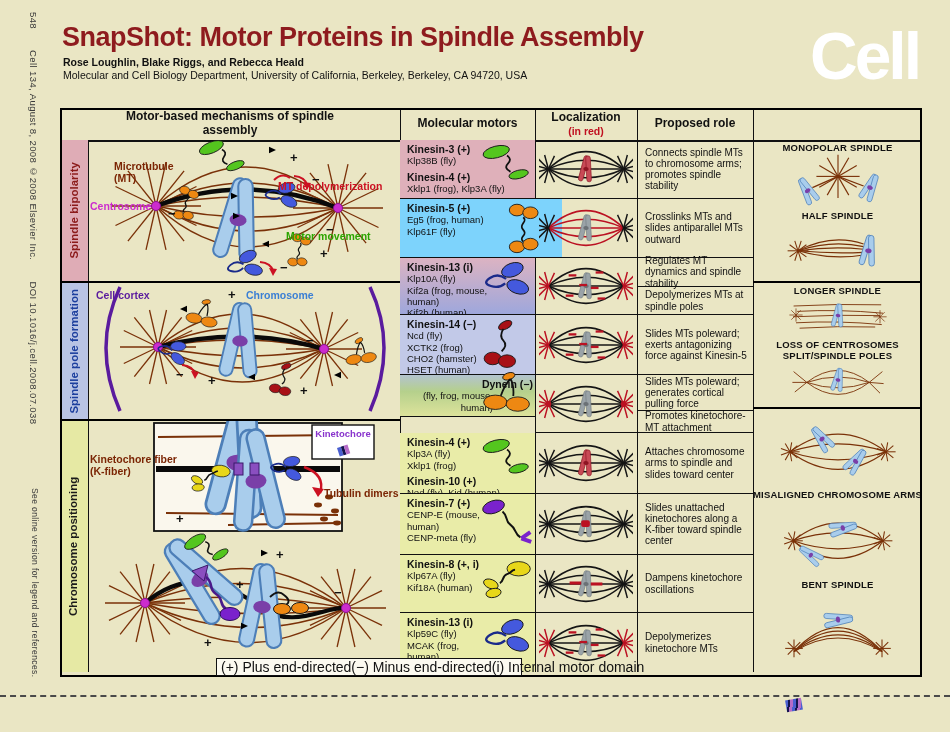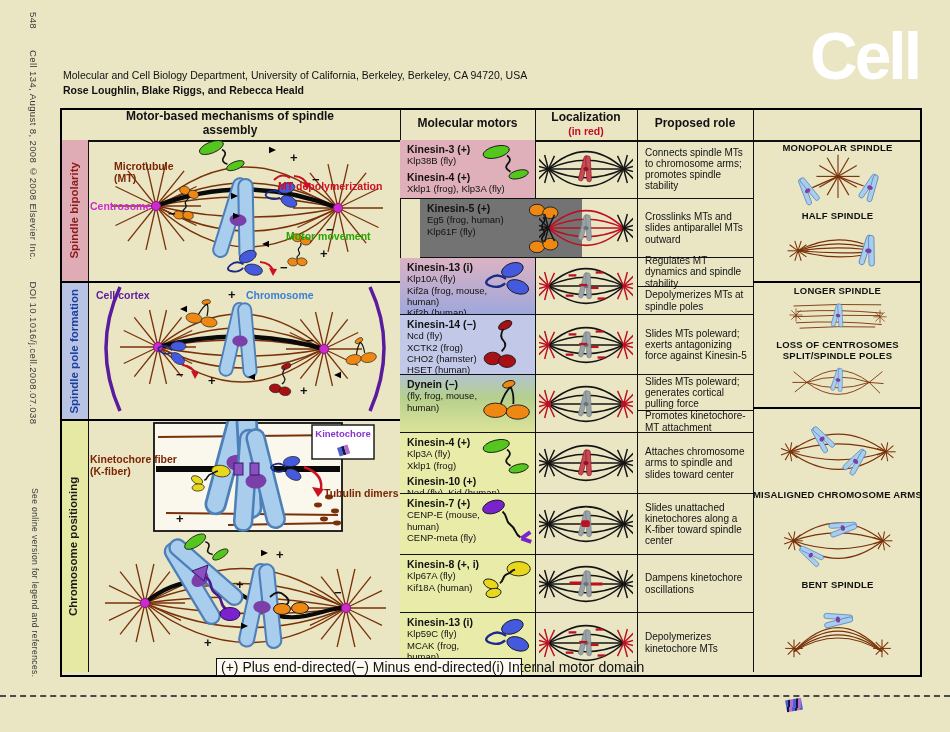--- a/index.html
+++ b/index.html
@@ -1,21 +1,21 @@
 <!DOCTYPE html>
 <html><head>
 <meta charset="utf-8">
 <style>
   html,body{margin:0;padding:0;}
   #page{position:relative;width:950px;height:732px;background:#eae6c4;font-family:"Liberation Sans",sans-serif;overflow:hidden;color:#111;}
   
   .edge-text{position:absolute;writing-mode:vertical-rl;font-size:9.5px;color:#3a3a3a;letter-spacing:.4px;}
   
   #title{position:absolute;left:62px;top:22px;font-size:27px;font-weight:bold;color:#8e1b1e;letter-spacing:-.5px;}
-  #authors{position:absolute;left:63px;top:56px;font-size:10.5px;font-weight:bold;color:#111;margin-top:28px;}
+  #authors{position:absolute;left:63px;top:56px;font-size:10.5px;font-weight:bold;color:#111;}
   #affil{position:absolute;left:63px;top:69px;font-size:10.5px;color:#111;}
   #cell-logo{position:absolute;left:810px;top:18px;font-size:66px;font-weight:bold;color:#ffffff;letter-spacing:-3px;}
   
   .vline{position:absolute;border-left:1.5px solid #111;width:0;}
   .hline{position:absolute;border-top:2px solid #111;height:0;}
   #frame{position:absolute;left:60px;top:108px;width:862px;height:569px;border:2.5px solid #000;box-sizing:border-box;pointer-events:none;z-index:40;}
   .th{position:absolute;display:flex;align-items:center;justify-content:center;text-align:center;font-weight:bold;font-size:12px;line-height:1.15;}
   .th .sub{color:#c01020;font-size:10.5px;font-weight:bold;}
   .cell{position:absolute;box-sizing:border-box;}
   .rowline{border-bottom:1.5px solid #111;}
@@ -42,20 +42,21 @@
 
   <div class="edge-text" style="left:28px;top:12px;height:430px;">
     <span>548</span><span style="display:inline-block;height:18px;"></span>
     <span>Cell 134, August 8, 2008 ©2008 Elsevier Inc.</span><span style="display:inline-block;height:18px;"></span>
     <span>DOI 10.1016/j.cell.2008.07.038</span>
   </div>
   <div class="edge-text" style="left:30px;top:488px;height:200px;font-size:8.5px;">
     <span>See online version for legend and references.</span>
   </div>
 
+  <div id="title">SnapShot: Motor Proteins in Spindle Assembly</div>
   <div id="authors">Rose Loughlin, Blake Riggs, and Rebecca Heald</div>
   <div id="affil">Molecular and Cell Biology Department, University of California, Berkeley, Berkeley, CA 94720, USA</div>
   <div id="cell-logo">Cell</div>
 
   <div class="th" style="left:60px;top:108px;width:340px;height:32px;">
     <span style="max-width:230px;">Motor-based mechanisms of spindle assembly</span>
   </div>
   <div class="th" style="left:400px;top:108px;width:135px;height:32px;">
     <span>Molecular motors</span>
   </div>
@@ -650,21 +651,21 @@
           <line x1="87" y1="28" x2="90.9" y2="42.5" stroke="#151515" stroke-width="1.5"></line>
           <line x1="87" y1="28" x2="80.7" y2="41.6" stroke="#151515" stroke-width="1.5"></line>
           <line x1="87" y1="28" x2="80.7" y2="14.4" stroke="#151515" stroke-width="1.5"></line>
           <g transform="translate(48,28) rotate(6) scale(0.56)">
  <rect x="-9" y="-24" width="8.5" height="48" rx="4.2" fill="#c84a56" stroke="#8e1422" stroke-width="1.2" transform="rotate(9)"></rect>
  <rect x="0.5" y="-24" width="8.5" height="48" rx="4.2" fill="#c84a56" stroke="#8e1422" stroke-width="1.2" transform="rotate(-9)"></rect>
  <ellipse rx="5" ry="3.6" fill="#8e1422"></ellipse>
           </g>
         </svg>
       </div>
-      <div class="cell rowline motor-cell" style="left: 400px; top: 199px; width: 162px; height: 59px; background: #737373; margin-left: 20px;">
+      <div class="cell rowline motor-cell" style="left: 400px; top: 199px; width: 162px; height: 59px; background: #7dd3fc;">
         <div class="mname">Kinesin-5 (+)</div>
         <div style="max-width:86px;">Eg5 (frog, human)</div>
         <div style="max-width:86px;">Klp61F (fly)</div>
         <span class="motor-ic">
           <svg width="52" height="52" viewBox="0 0 58 56">
             <ellipse cx="10" cy="8" rx="8.5" ry="6.5" fill="#ee8812" stroke="#1a1a1a" stroke-width="1"></ellipse>
             <ellipse cx="25" cy="11" rx="8.5" ry="6.5" fill="#ee8812" stroke="#1a1a1a" stroke-width="1"></ellipse>
    <path d="M17,16 c6,5 -6,8 0,14 c6,6 -6,8 0,13" fill="none" stroke="#111" stroke-width="2"></path>
    <ellipse cx="10" cy="49" rx="8.5" ry="6.5" fill="#ee8812" stroke="#1a1a1a" stroke-width="1"></ellipse>
             <ellipse cx="25" cy="46" rx="8.5" ry="6.5" fill="#ee8812" stroke="#1a1a1a" stroke-width="1"></ellipse>
@@ -794,21 +795,21 @@
  <ellipse rx="5" ry="3.6" fill="#6b7176"></ellipse>
           </g>
           <line x1="30" y1="17" x2="38" y2="17" stroke="#bb1122" stroke-width="2.4"></line>
           <line x1="58" y1="14" x2="66" y2="14" stroke="#bb1122" stroke-width="2.4"></line>
           <line x1="27" y1="38" x2="35" y2="38" stroke="#bb1122" stroke-width="2.4"></line>
           <line x1="60" y1="41" x2="68" y2="41" stroke="#bb1122" stroke-width="2.4"></line>
           <line x1="41" y1="27" x2="49" y2="27" stroke="#bb1122" stroke-width="2.4"></line>
           <line x1="53" y1="30" x2="61" y2="30" stroke="#bb1122" stroke-width="2.4"></line>
         </svg>
       </div>
-      <div class="cell rowline motor-cell" style="left: 400px; top: 375px; width: 135px; height: 58px; background: linear-gradient(rgb(179, 195, 207) 0%, rgb(181, 208, 140) 40%, rgb(221, 227, 155) 100%);">
+      <div class="cell rowline motor-cell" style="left: 400px; top: 375px; width: 135px; height: 42px; background: linear-gradient(rgb(179, 195, 207) 0%, rgb(181, 208, 140) 40%, rgb(221, 227, 155) 100%); text-align: right;">
         <div class="mname">Dynein (−)</div>
         <div style="max-width:86px;">(fly, frog, mouse, human)</div>
         <span class="motor-ic">
           <svg width="52" height="52" viewBox="0 0 58 56">
             <ellipse cx="31" cy="6" rx="7" ry="3.8" fill="#ee8812" stroke="#1a1a1a" stroke-width="1" transform="rotate(-18 31 6)"></ellipse>
    <path d="M22,28 q5,-14 11,-19 M36,28 q1,-12 -3,-19" fill="none" stroke="#111" stroke-width="2"></path>
    <ellipse cx="16" cy="35" rx="13" ry="8" fill="#ee8812" stroke="#1a1a1a" stroke-width="1"></ellipse>
             <ellipse cx="41" cy="37" rx="13" ry="8" fill="#ee8812" stroke="#1a1a1a" stroke-width="1"></ellipse>
           </svg>
         </span>

